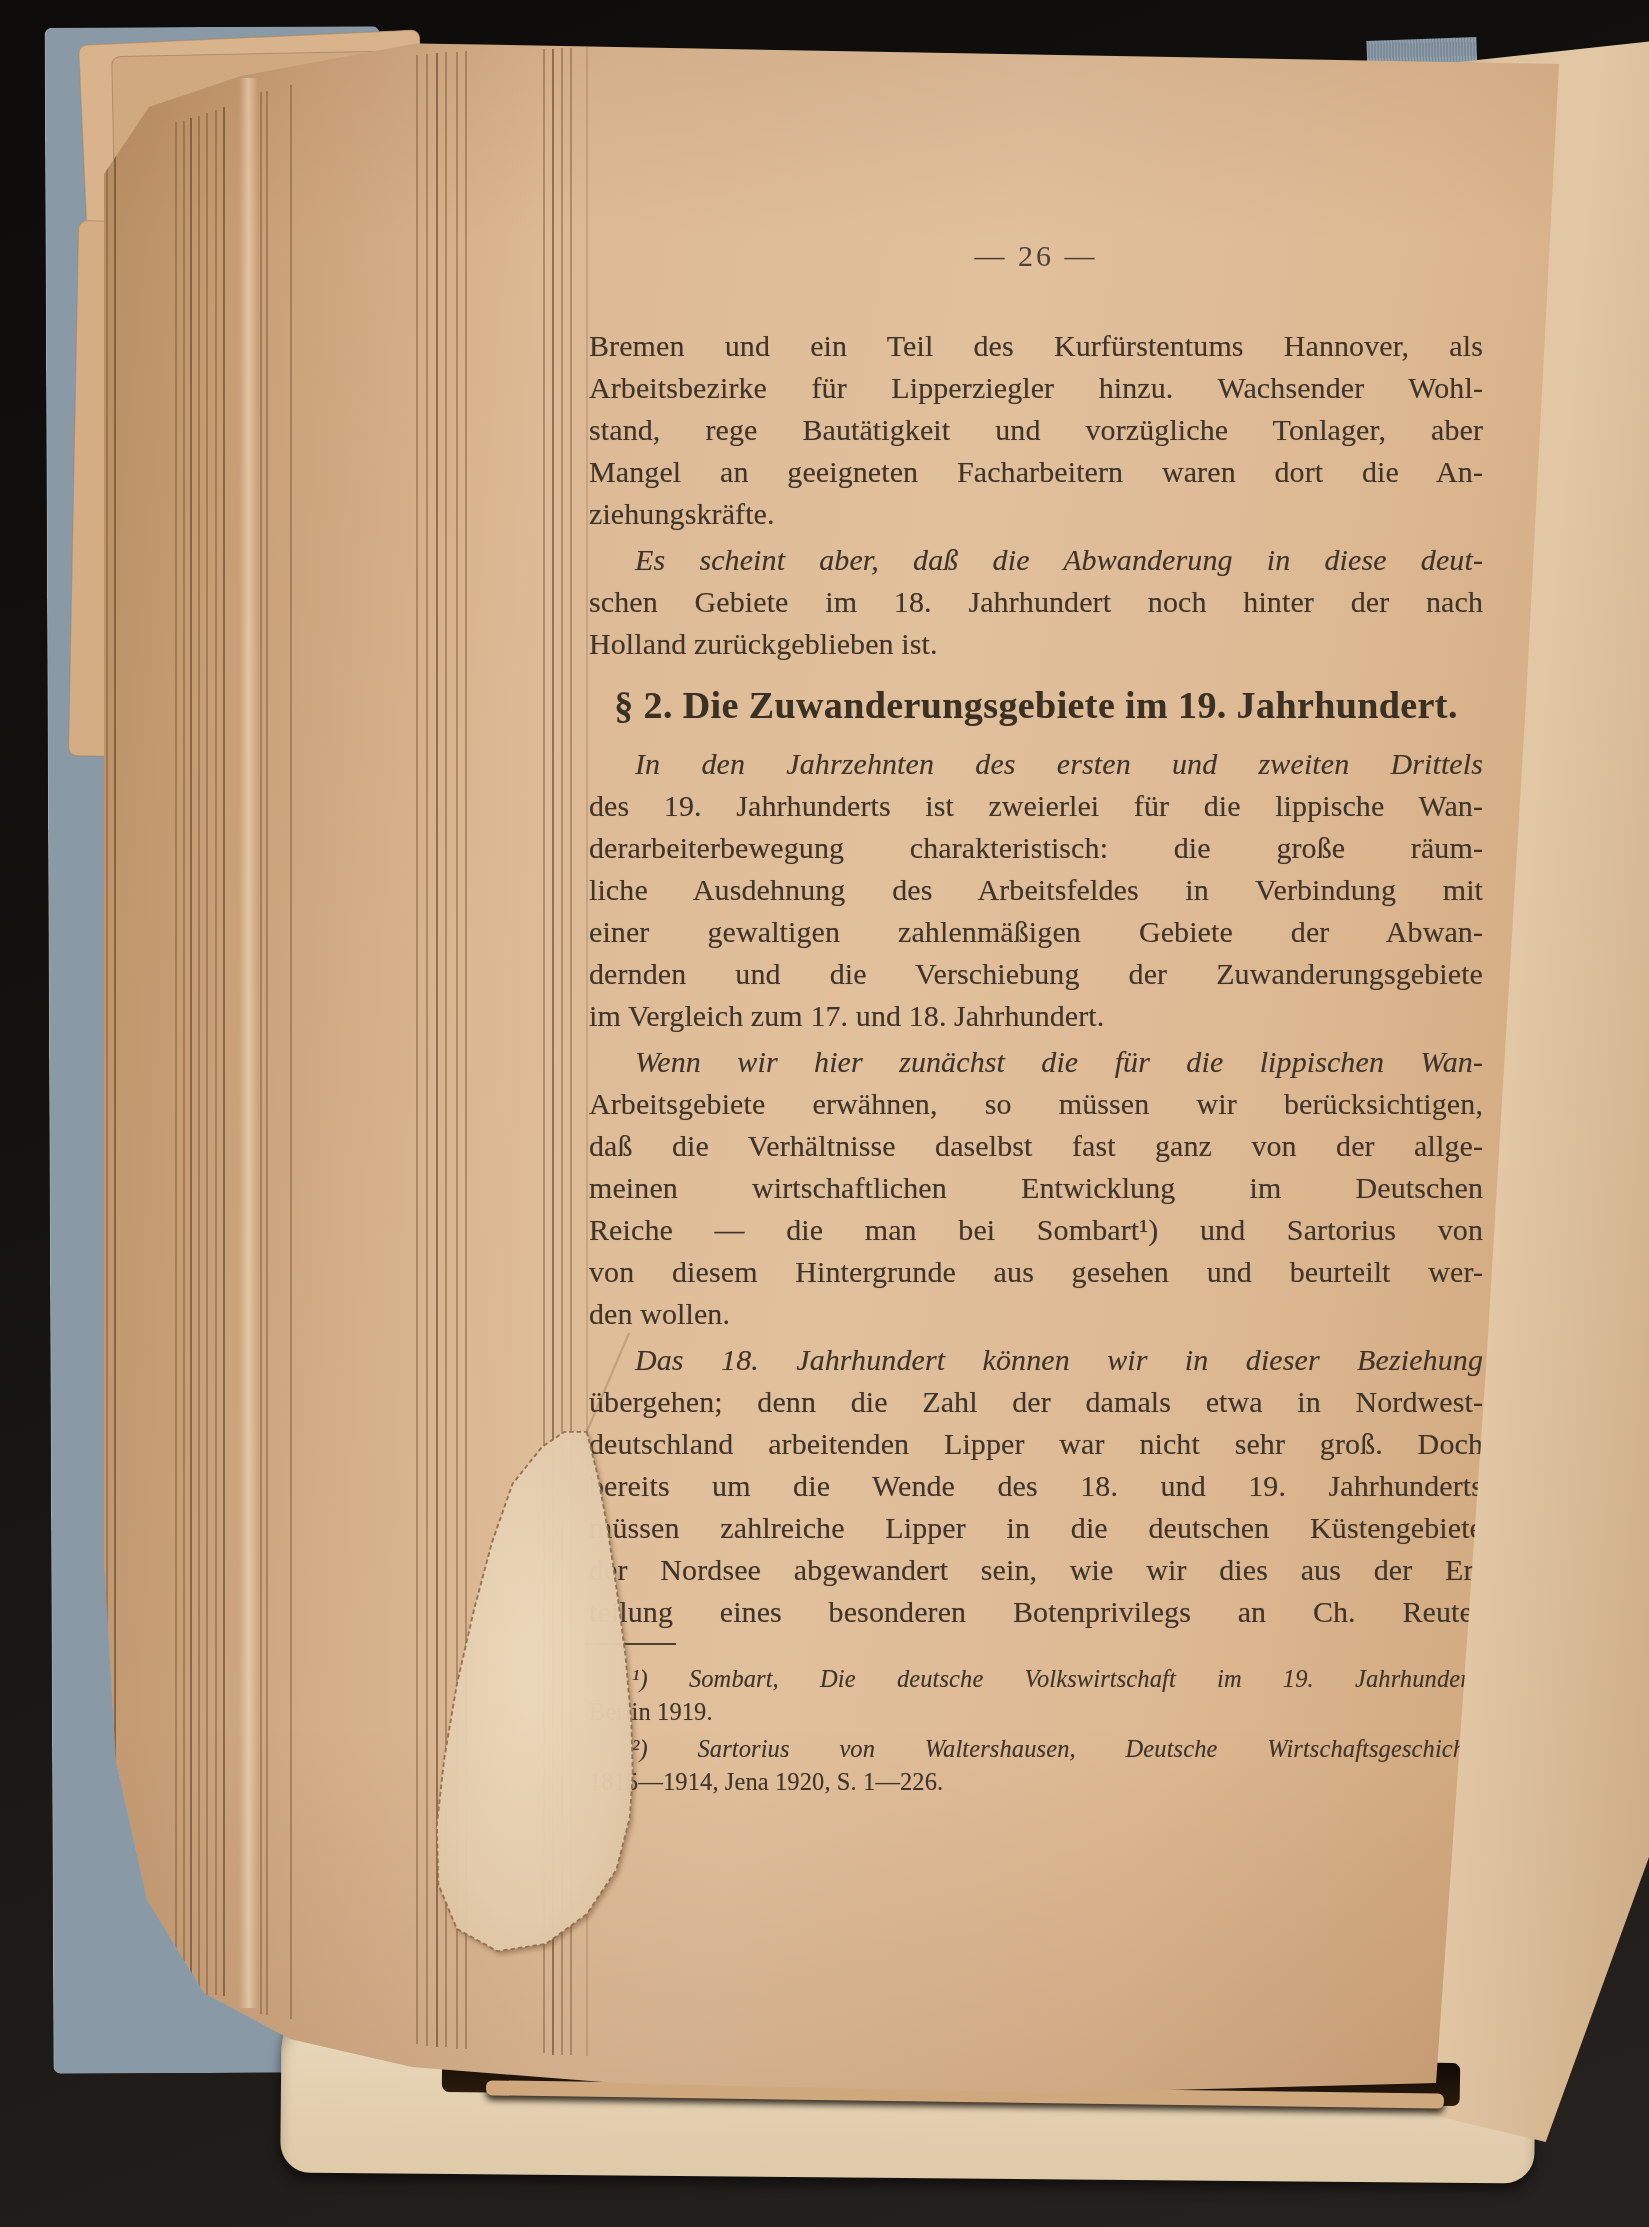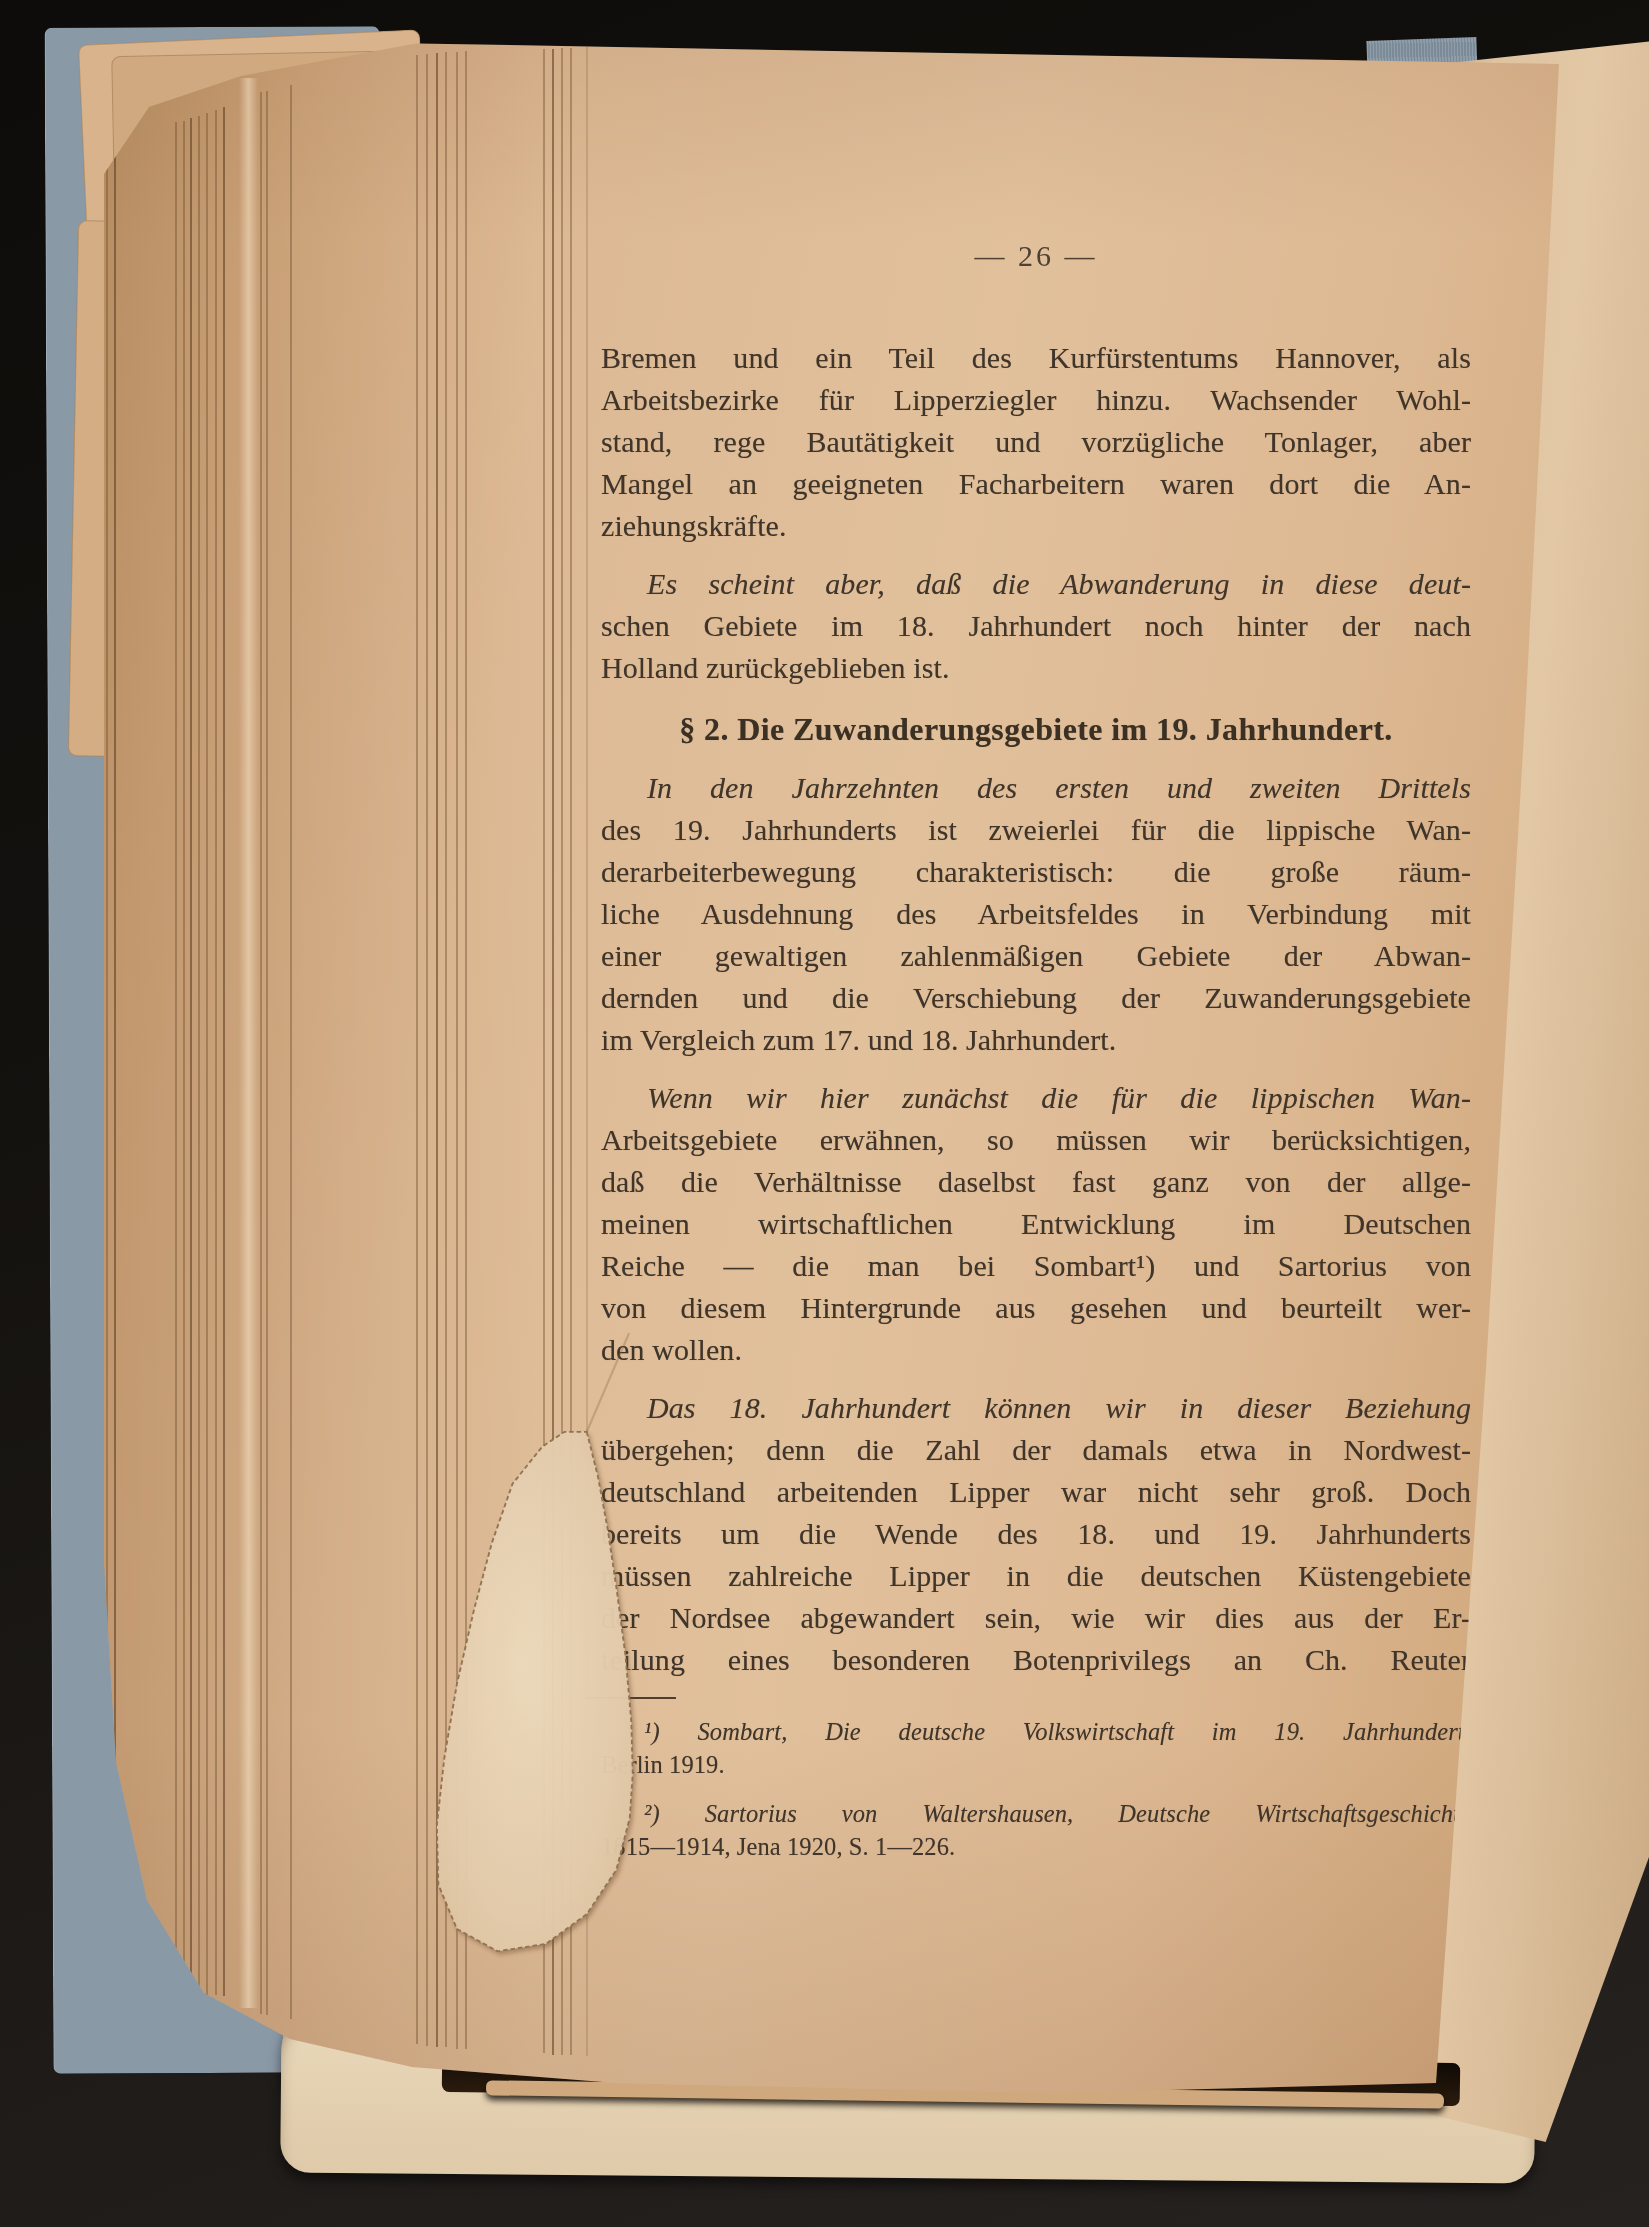--- a/index.html
+++ b/index.html
@@ -67,26 +67,26 @@
   .vl.d{width:2.2px;background:rgba(95,62,35,.58);}
   .vband{position:absolute;left:135px;top:45px;width:19.3px;height:1930px;
     background:linear-gradient(90deg,rgba(255,240,215,0),rgba(255,240,215,.45),rgba(255,240,215,0));}
   
   .pageno{
     position:absolute;left:481px;top:206px;width:902px;text-align:center;
     font-size:30px;color:#4e4134;letter-spacing:3px;
   }
   .textcol{position:absolute;left:481px;top:288px;width:902px;color:#3f352a;
     text-shadow:0 0 0.7px rgba(62,46,30,.35);}
-  .para{margin:16px;}
+  .para{margin:4px;}
   .line{font-size:30px;line-height:42px;letter-spacing:0.1px;
     text-align:justify;text-align-last:justify;}
   .line.flush{text-align:center;text-align-last:left;}
   .line.indent{text-indent:46px;font-style:italic;}
-  .heading{margin:21px 0 18px;text-align:center;font-weight:700;font-size:32px;
+  .heading{margin:21px 0 18px;text-align:center;font-weight:700;font-size:38px;
     line-height:39px;color:#3a3024;letter-spacing:0.4px;}
   .fnrule{width:91px;border-top:2.2px solid #4e3e2d;margin:10.4px 0 16.3px;}
   .fns .line{font-size:24.5px;line-height:33px;}
   .fns .line.indent{text-indent:43px;}
   
   .tear{position:absolute;left:0;top:0;pointer-events:none;}
 </style>
 </head>
 <body>
 

